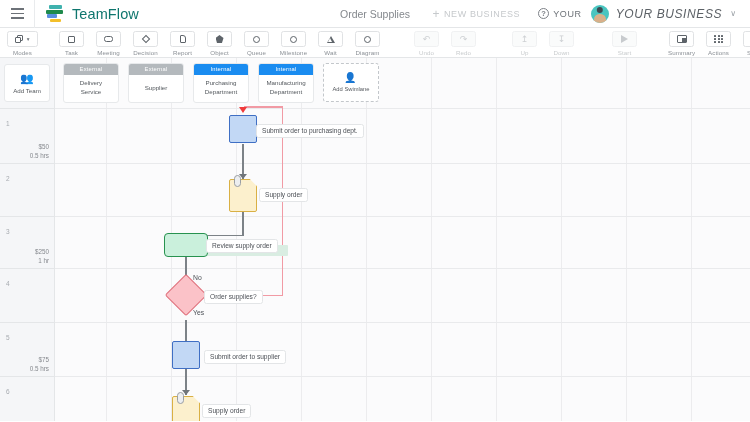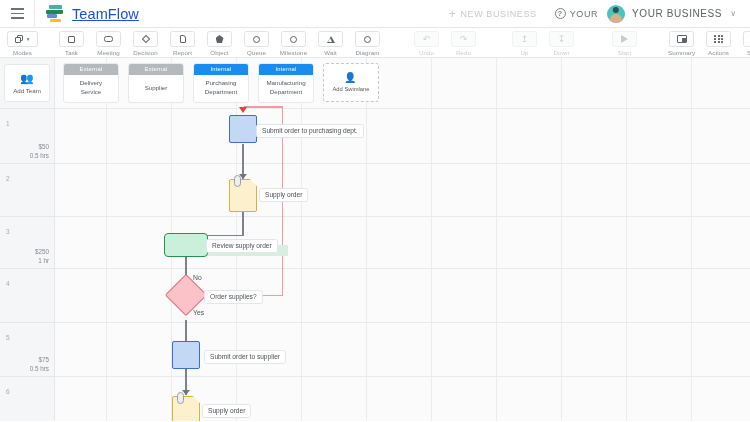--- a/index.html
+++ b/index.html
@@ -27,21 +27,21 @@
   .hamburger i { display: block; width: 13px; height: 1.5px; background: #6d7278; }
   .hdr-divider { width: 1px; height: 28px; background: #e9ebed; }
 
   .logo-wrap { display: flex; align-items: center; padding-left: 11px; gap: 7px; }
   .logo-mark { width: 19px; height: 19px; position: relative; }
   .logo-mark i { position: absolute; border-radius: 1px; display: block; }
   .lb1 { left: 3px;  top: 1px;  width: 13px; height: 3.6px; background: #3fb2ae; }
   .lb2 { left: 0px;  top: 5.6px;width: 17px; height: 4.2px; background: #1f8a4c; }
   .lb3 { left: 1px;  top: 10.4px;width: 10px;height: 3.8px; background: #5a8fe0; }
   .lb4 { left: 4px;  top: 14.6px;width: 11px;height: 3.6px; background: #f3bf2a; }
-  .logo-text { font-size: 14.5px; color: #1d4ed8; letter-spacing: .1px; text-decoration: underline; }
+  .logo-text { font-size: 14.5px; color: #0f766e; letter-spacing: .1px; }
 
   .doc-title {
     position: absolute; left: 0; right: 0; text-align: center;
     font-size: 10.5px; color: #84888d; pointer-events: none;
   }
 
   .hdr-right {
     margin-left: auto; display: flex; align-items: center;
     gap: 0px; padding-right: 6px; height: 28px;
   }
@@ -65,21 +65,21 @@
   .avatar::before {
     content: ''; position: absolute; left: 50%; top: 2.6px;
     width: 6.4px; height: 6.4px; border-radius: 50%;
     background: #3c4a52; transform: translateX(-50%);
   }
   .avatar::after {
     content: ''; position: absolute; left: 50%; top: 9.4px;
     width: 12px; height: 10px; border-radius: 5.5px 5.5px 0 0;
     background: #d8b08a; transform: translateX(-50%);
   }
-  .biz-name { font-size: 10px; letter-spacing: .6px; color: #5c6166; }
+  .biz-name { font-size: 12px; letter-spacing: .6px; color: #5c6166; font-style: italic; }
   .chev { font-size: 8px; color: #9aa0a6; padding: 0 8px 0 8px; cursor: pointer; }
 
   
   .toolbar {
     height: 30px; width: 750px;
     display: flex; align-items: stretch;
     border-bottom: 1px solid #e4e6e8;
     background: #fff;
   }
   .tb-group { display: flex; align-items: flex-start; padding: 2px 4px 0 4px; }
@@ -249,20 +249,21 @@
   <div class="logo-wrap">
     <div class="logo-mark">
       <i class="lb1"></i>
         <i class="lb2"></i>
         <i class="lb3"></i>
         <i class="lb4"></i>
     </div>
     <span class="logo-text">TeamFlow</span>
   </div>
 
+  <div class="doc-title">Order Supplies</div>
 
   <div class="hdr-right">
     <div class="hdr-btn muted">
       <span class="plus-icon">+</span>
       <span>NEW BUSINESS</span>
     </div>
     <div class="hdr-btn">
       <span class="q-icon">?</span>
       <span>YOUR</span>
     </div>

